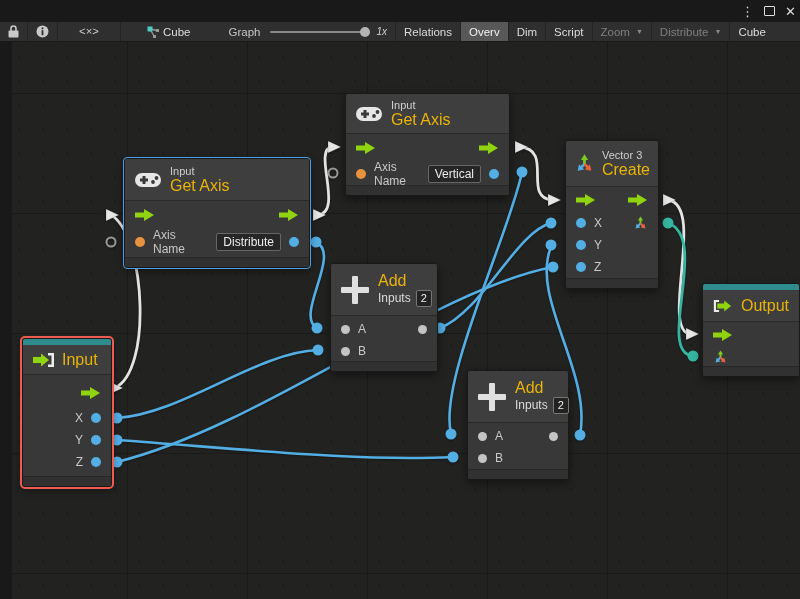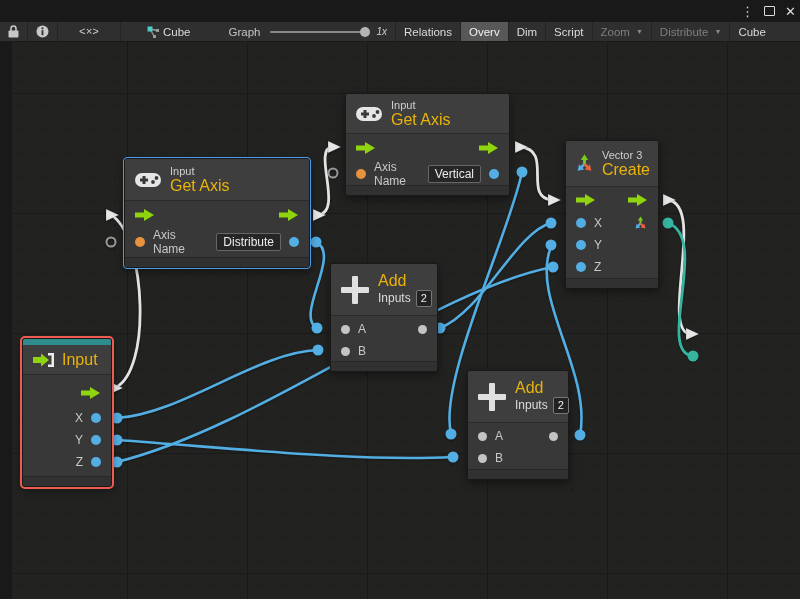--- a/index.html
+++ b/index.html
@@ -355,20 +355,43 @@
         <span class="dot dot-blue"></span>
         <span class="plabel">Y</span>
       </div>
       <div class="row" style="height:22px;">
         <span class="dot dot-blue"></span>
         <span class="plabel">Z</span>
       </div>
       <div class="node-footer"></div>
     </div>
 
+    <div class="node" style="left:690px;top:241px;width:98px;height:94px;">
+      <div class="teal-bar"></div>
+      <div class="node-header" style="height:32px;border-radius:0;">
+        <svg width="22" height="16" viewBox="0 0 22 16">
+          <path d="M1,1 h6 v2.5 H3.5 v9 H7 V15 H1 Z" fill="#ececec"></path>
+          <path d="M5,5 h8 v-3.5 l8,6.5 -8,6.5 v-3.5 h-8 z" fill="#8fd40e"></path>
+        </svg>
+        <span class="n-title">Output</span>
+      </div>
+      <div class="row" style="height:25px;">
+        <svg width="20" height="12" viewBox="0 0 20 12">
+            <path d="M0,3.5 h9 v-3.5 l10,6 -10,6 v-3.5 h-9 z" fill="#8fd40e"></path>
+          </svg>
+      </div>
+      <div class="row" style="height:21px;">
+        <svg width="15" height="15" viewBox="0 0 26 26">
+          <use href="#va" fill="#7ecb20"></use>
+          <use href="#va" fill="#53aee4" transform="rotate(225 13 13)"></use>
+          <use href="#va" fill="#e8623a" transform="rotate(135 13 13)"></use>
+        </svg>
+      </div>
+      <div class="node-footer"></div>
+    </div>
 
     <div class="node highlight" style="left:10px;top:296px;width:90px;height:149px;">
       <div class="teal-bar"></div>
       <div class="node-header" style="height:30px;border-radius:0;gap:7px;">
         <svg width="22" height="16" viewBox="0 0 22 16">
           <path d="M15,1 h6 v14 h-6 v-2.5 h3.5 v-9 H15 Z" fill="#ececec"></path>
           <path d="M0,5 h8 v-3.5 l8,6.5 -8,6.5 v-3.5 h-8 z" fill="#8fd40e"></path>
         </svg>
         <span class="n-title">Input</span>
       </div>

